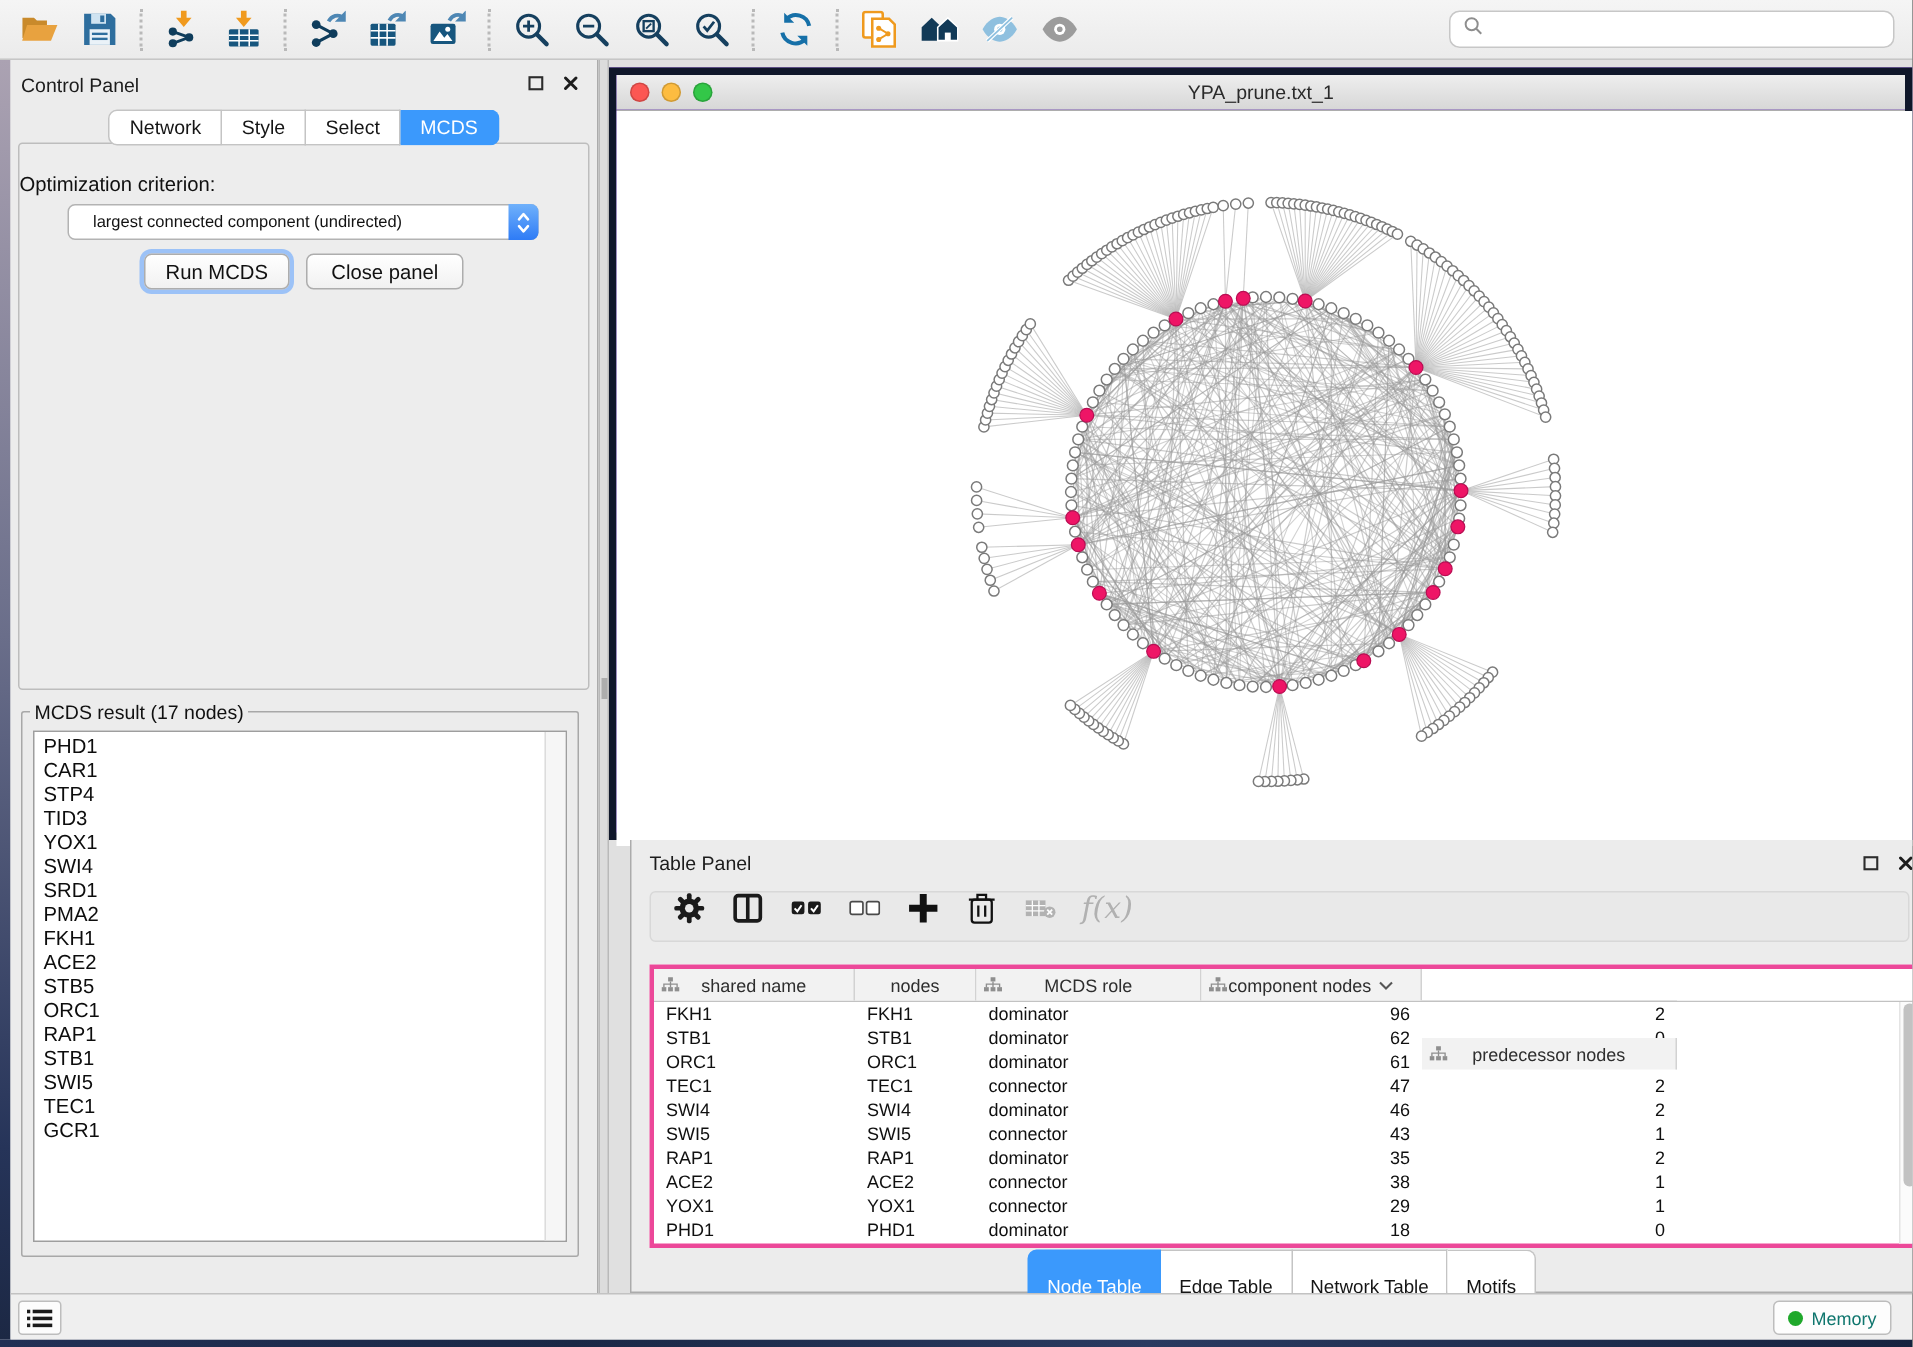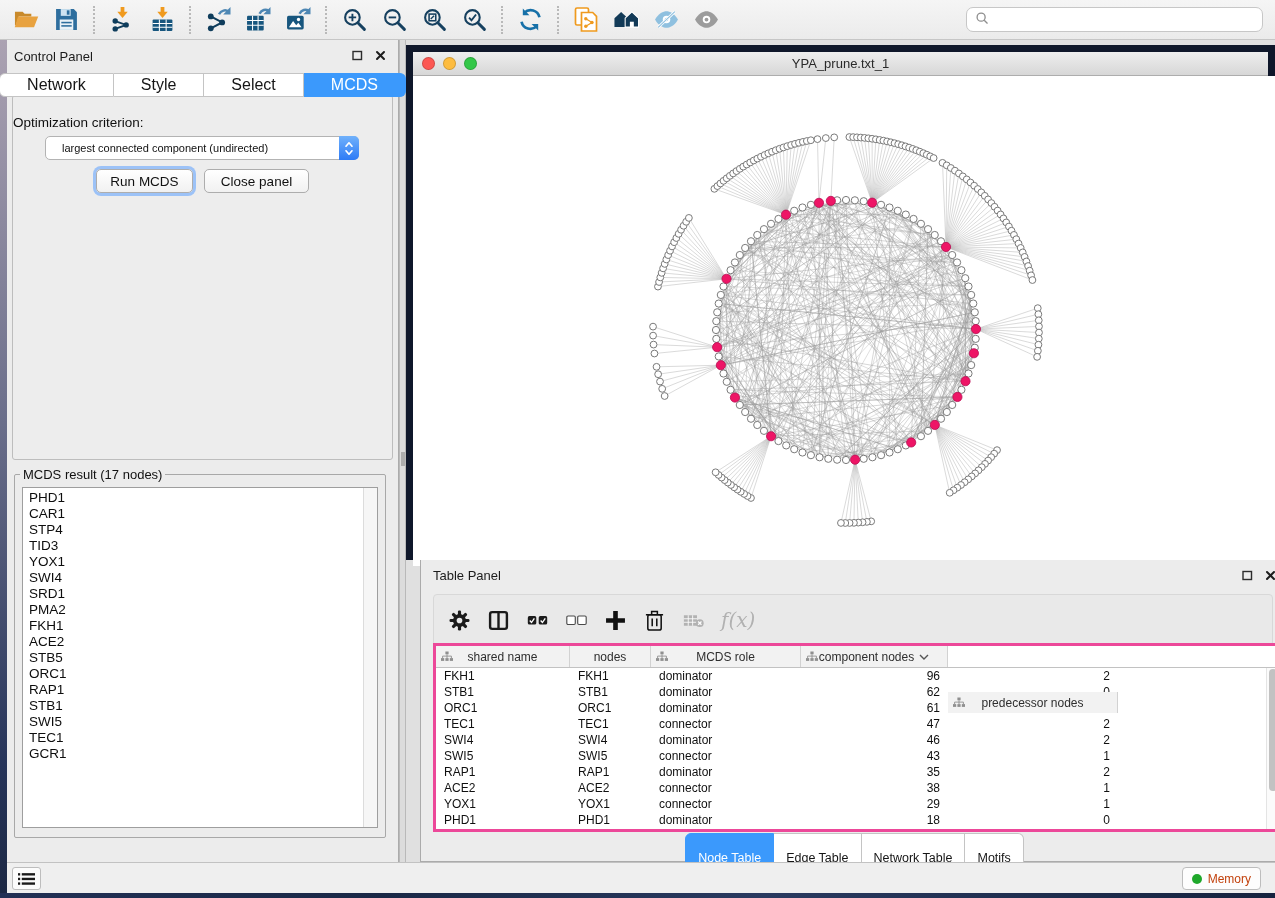--- a/index.html
+++ b/index.html
@@ -22,21 +22,21 @@
   .wall-bottom{position:absolute;left:0;top:893px;width:1275px;height:5px;
              background:linear-gradient(90deg,#223055,#1A2846 30%,#2A3A60 60%,#16233F);}
   
   .control-panel{position:absolute;left:7px;top:40px;width:392px;height:822px;box-sizing:border-box;
                  background:#ECECEC;border-right:1px solid #ABABAB;}
   .cp-title{position:absolute;left:7px;top:9px;font-size:13px;color:#1c1c1c;}
   .panel-controls{position:absolute;top:10px;right:12px;display:flex;gap:12px;align-items:center;}
   .panel-controls span{display:flex;}
   .panel-controls svg{width:11px;height:11px;}
   .cp-tabs{position:absolute;top:33px;left:0;width:100%;display:flex;justify-content:center;z-index:2;}
-  .tab{height:22px;line-height:22px;padding:0 27px;font-size:16px;color:#151515;background:#fff;
+  .tab{height:22px;line-height:22px;padding:0 13px;font-size:13px;color:#151515;background:#fff;
        border:1px solid #C4C4C4;border-left:none;white-space:nowrap;}
   .tab:first-child{border-left:1px solid #C4C4C4;border-radius:6px 0 0 6px;}
   .tab:last-child{border-radius:0 6px 6px 0;}
   .tab.active{background:#3B99FC;border-color:#3B99FC;color:#fff;}
   .cp-box{position:absolute;left:5px;top:55px;width:381px;height:365px;box-sizing:border-box;
           background:#EDEDED;border:1px solid #BDBDBD;border-radius:3px;}
   .opt-label{position:absolute;left:0;top:19px;width:100%;font-size:13.5px;color:#101010;}
   .selectbox{position:absolute;left:32px;top:40px;width:314px;height:24px;box-sizing:border-box;background:#fff;
              border:1px solid #B3B3B3;border-radius:5px;display:flex;align-items:center;}
   .selectbox .sel-text{flex:1;padding-left:16px;font-size:11px;color:#111;white-space:nowrap;}
@@ -56,34 +56,34 @@
   .mcds-scroll{position:absolute;right:0;top:0;width:13px;height:100%;background:#F6F6F6;border-left:1px solid #DCDCDC;}
   .mcds-items{position:absolute;left:0;top:2px;right:14px;}
   .mcds-item{height:16px;line-height:16px;padding-left:6px;font-size:13.5px;color:#0d0d0d;}
   
   .splitter{position:absolute;left:399px;top:40px;width:7px;height:822px;box-sizing:border-box;
             background:#DCDCDC;border-left:1px solid #B9B9B9;border-right:1px solid #B9B9B9;}
   .splitter::after{content:"";position:absolute;left:0.5px;top:412px;width:4px;height:14px;background:#ADADAD;}
   .right-backdrop{position:absolute;left:406px;top:40px;width:869px;height:822px;background:#E0E0E0;}
   
   .network-window{position:absolute;left:406px;top:45px;width:869px;height:515px;box-sizing:border-box;
-                  background:#6d28d9;border:7px solid #0f172a;}
+                  background:#6d28d9;border:5px solid #0f172a;}
   .nw-titlebar{height:23px;background:linear-gradient(#EEEEEE,#D7D7D7);border-bottom:1px solid #ADADAD;
                position:relative;display:flex;align-items:center;justify-content:center;}
   .lights{position:absolute;left:9px;top:5px;display:flex;gap:8px;}
   .light{width:13px;height:13px;border-radius:50%;box-shadow:inset 0 0 0 1px rgba(0,0,0,.18);}
   .nw-title{font-size:13px;color:#2a2a2a;}
   .network-canvas{position:relative;width:867px;height:490px;background:#fff;}
   
   .table-panel{position:absolute;left:420px;top:560px;width:869px;height:302px;box-sizing:border-box;
                background:#ECECEC;border:1px solid #ABABAB;border-top:none;}
   .tp-title{position:absolute;left:12px;top:8px;font-size:13px;color:#1c1c1c;}
-  .tp-toolbar{position:absolute;left:12px;top:34px;width:840px;height:52px;box-sizing:border-box;
+  .tp-toolbar{position:absolute;left:12px;top:34px;width:840px;height:34px;box-sizing:border-box;
               background:#E9E9E9;border:1px solid #D8D8D8;border-radius:4px;
-              display:flex;align-items:center;gap:17px;padding:0 14px;}
+              display:flex;align-items:flex-start;gap:17px;padding:0 14px;}
   .tp-btn{display:flex;align-items:center;justify-content:center;min-width:22px;}
   .tp-btn svg{width:21px;height:21px;}
   .fx{font-family:"DejaVu Serif",serif;font-style:italic;font-size:20px;color:#ABABAB;line-height:20px;}
   .node-table{position:absolute;left:12px;top:83px;width:850px;height:189px;box-sizing:border-box;
               background:#fff;border:3px solid #ec4899;overflow:hidden;}
   .nt-header{display:flex;height:21px;border-bottom:1px solid #C2C2C2;}
   .th{position:relative;height:21px;box-sizing:border-box;background:#F2F2F2;border-right:1px solid #D2D2D2;
       display:flex;align-items:center;justify-content:center;gap:5px;font-size:12px;color:#2e2e2e;}
   .th-icon{position:absolute;left:5px;display:flex;}
   .th-icon svg{width:12px;height:11px;}
@@ -98,21 +98,21 @@
   .nt-thumb{position:absolute;left:2px;top:1px;width:8px;height:122px;background:#C2C2C2;border-radius:4px;}
   .tp-tabs{position:absolute;left:0;top:273px;width:100%;display:flex;justify-content:center;}
   .tp-tabs .tab{height:20px;line-height:20px;font-size:12.5px;padding:14px 12px;}
   
   .statusbar{position:absolute;left:7px;top:862px;width:1268px;height:31px;box-sizing:border-box;
              background:#EFEFEF;border-top:1px solid #C2C2C2;}
   .sb-list-btn{position:absolute;left:5px;top:4px;width:29px;height:23px;box-sizing:border-box;background:#FCFCFC;
                border:1px solid #BDBDBD;border-radius:3px;display:flex;align-items:center;justify-content:center;}
   .sb-list-btn svg{width:17px;height:14px;}
   .memory-btn{position:absolute;right:14px;top:4px;height:23px;box-sizing:border-box;padding:0 9px;background:#FDFDFD;
-              border:1px solid #BDBDBD;border-radius:4px;display:flex;align-items:center;gap:6px;font-size:12px;color:#c2410c;}
+              border:1px solid #BDBDBD;border-radius:4px;display:flex;align-items:center;gap:6px;font-size:12px;color:#0f766e;}
   .memory-dot{width:10px;height:10px;border-radius:50%;}
   .disabled{opacity:.9;}
 </style>
 </head>
 <body>
 
 <div id="stage">
 
   <div class="toolbar">
     <div style="display:flex;align-items:center;">

